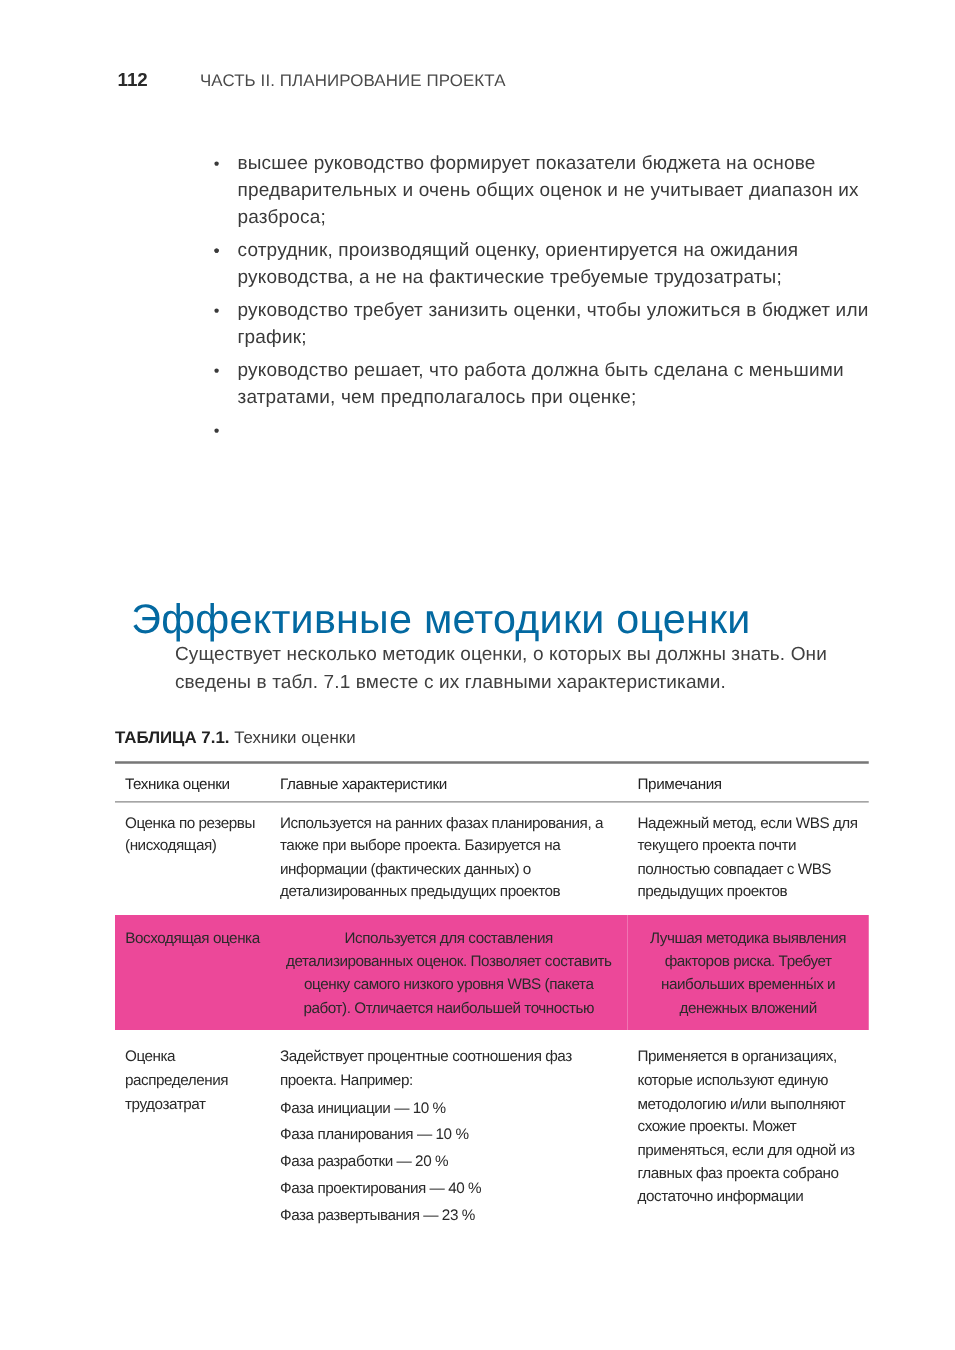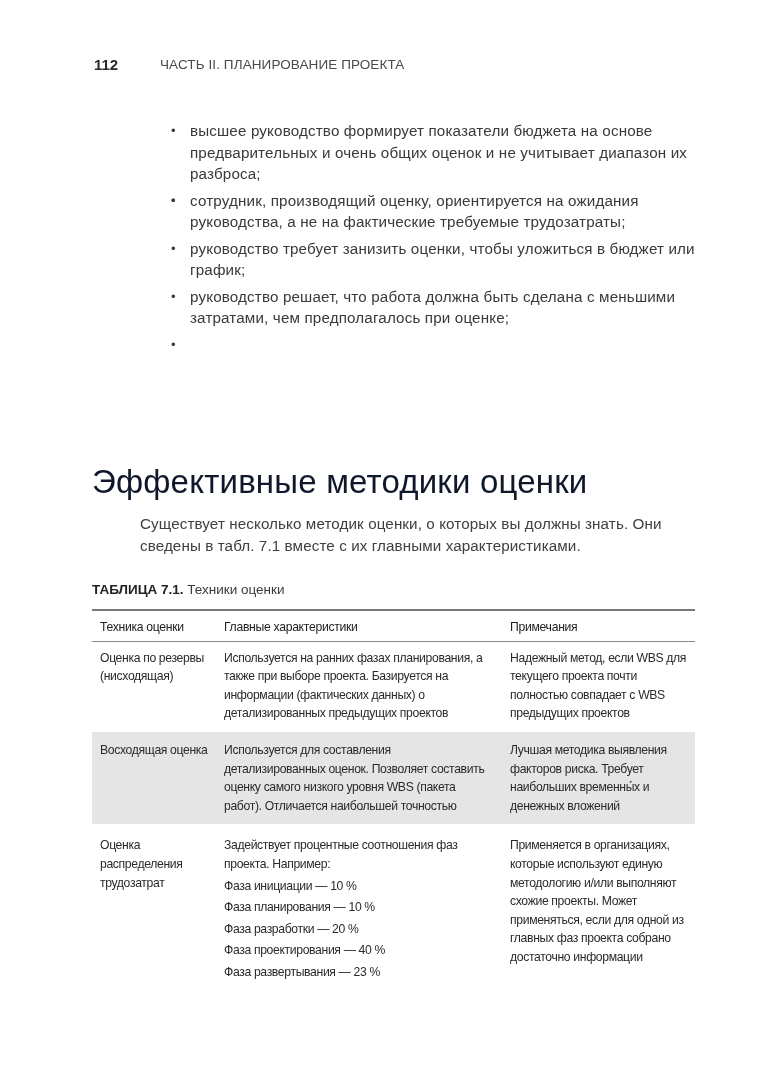--- a/index.html
+++ b/index.html
@@ -8,34 +8,34 @@
     font-family: "Liberation Sans", sans-serif; color: #2b2b2b; overflow: hidden;
   }
   .running-head { position: absolute; top: 56px; left: 0; width: 764px; height: 24px; }
   .page-num { position: absolute; left: 94px; top: 0; font-size: 15px; font-weight: bold; color: #2a2a2a; }
   .head-title { position: absolute; left: 160px; top: 1px; font-size: 13.5px; color: #4a4a4a; letter-spacing: 0.1px; }
 
   .bullets { position: absolute; left: 168px; top: 120px; width: 530px; margin: 0; padding: 0; list-style: none; }
   .bullets li { position: relative; padding-left: 22px; font-size: 15.2px; line-height: 21.5px; color: #3a3a3a; margin-bottom: 5px; letter-spacing: 0.15px; }
   .bullets li .dot { position: absolute; left: 3px; top: 0; font-size: 13px; color: #3a3a3a; }
 
-  .section-title { position: absolute; left: 92px; top: 463px; font-size: 33px; color: #0f172a; font-weight: normal; margin: 0; letter-spacing: 0.2px; }
+  .section-title { position: absolute; left: 92px; top: 463px; font-size: 33px; color: #0369a1; font-weight: normal; margin: 13px; letter-spacing: 0.2px; }
 
   .intro { position: absolute; left: 140px; top: 513px; width: 560px; font-size: 15.2px; line-height: 21.5px; color: #404040; margin: 0; letter-spacing: 0.1px; }
 
   .table-caption { position: absolute; left: 92px; top: 582px; font-size: 13.5px; color: #3a3a3a; }
   .table-caption b { color: #222; }
 
   .table-wrap { position: absolute; left: 92px; top: 609px; width: 603px; }
   .rule-top { height: 1.5px; background: #777; }
   .rule-head { height: 1.2px; background: #888; }
   table { width: 100%; border-collapse: collapse; font-family: "Liberation Sans", sans-serif; }
   th { text-align: left; font-size: 12.2px; font-weight: normal; color: #222; padding: 9px 0 7px 8px; letter-spacing: -0.3px; }
   td { vertical-align: top; font-size: 12.2px; line-height: 18.6px; color: #2a2a2a; padding: 8px 8px 8px 8px; letter-spacing: -0.35px; }
-  tr.shaded td { background: #e5e5e5; }
+  tr.shaded td { background: #ec4899; text-align: center; }
   .c1 { width: 108px; }
   .c2 { width: 270px; }
   .phase { display: block; margin-top: 3px; }
   .row1 td { padding-top: 7px; padding-bottom: 9px; }
   .row2 td { padding-top: 9px; padding-bottom: 9px; }
   .row3 td { padding-top: 12px; }
 </style>
 </head>
 <body>
 

